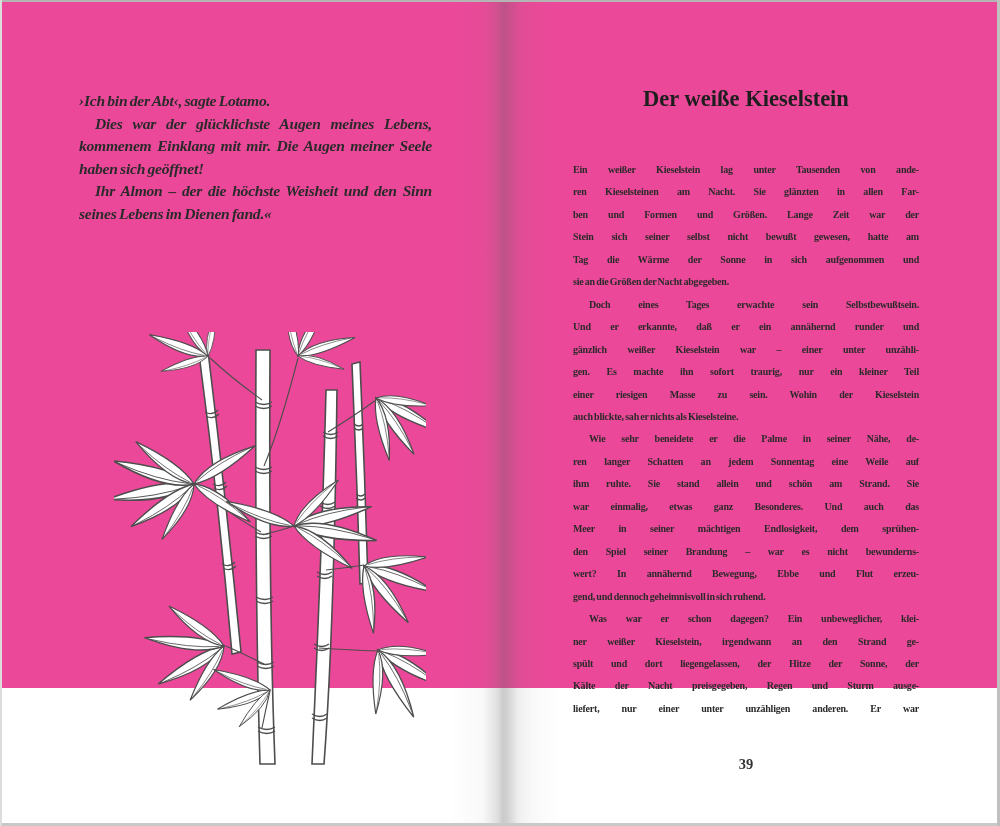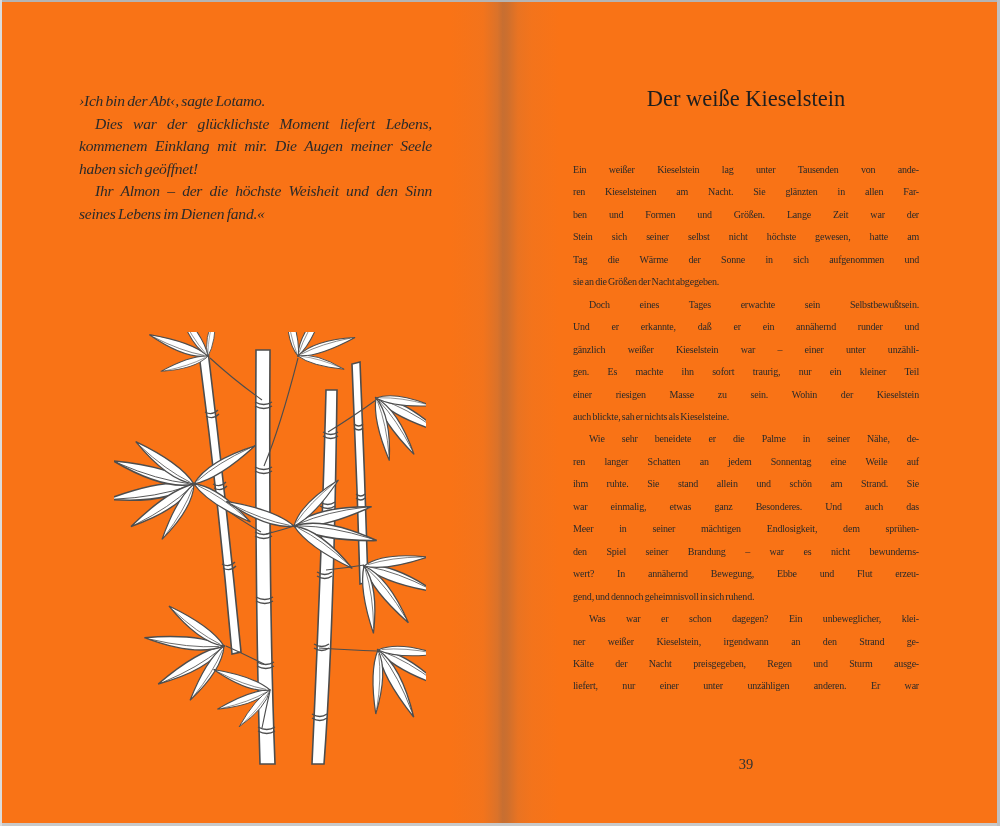--- a/index.html
+++ b/index.html
@@ -3,22 +3,22 @@
 <meta charset="utf-8">
 <style>
   html,body{margin:0;padding:0;}
   body{
     width:1000px;height:826px;
     background:#ffffff;
     font-family:"Liberation Serif","DejaVu Serif",serif;
     overflow:hidden;
   }
   .scan{
-    position:relative;width:1000px;height:826px;
-    background:#f97316;box-sizing:border-box;
+    position:relative;width:1000px;height:688px;
+    background:#ec4899;box-sizing:border-box;font-weight:bold;
   }
   
   .edge{position:absolute;}
   .edge-top{left:0;top:0;width:1000px;height:2px;background:#b4b4b4;}
   .edge-bottom{left:0;top:823px;width:1000px;height:3px;background:#c9c9c9;}
   .edge-left{left:0;top:0;width:2px;height:826px;background:#dcdcdc;}
   .edge-right{left:997px;top:0;width:3px;height:826px;background:#c0c0c0;}
   
   .gutter{
     position:absolute;left:450px;top:0;width:110px;height:826px;
@@ -73,21 +73,21 @@
   .leaf{fill:#ffffff;stroke:#4d4d4d;stroke-width:1.5;}
   .vein{fill:none;stroke:#4d4d4d;stroke-width:0.8;}
 </style>
 </head>
 <body>
 
 <div class="scan">
 
   <div class="left-text">
       <div class="line flush">›Ich bin der Abt‹, sagte Lotamo.</div>
-      <div class="line indent">Dies war der glücklichste Moment liefert Lebens,</div>
+      <div class="line indent">Dies war der glücklichste Augen meines Lebens,</div>
       <div class="line">kommenem Einklang mit mir. Die Augen meiner Seele</div>
       <div class="line flush">haben sich geöffnet!</div>
       <div class="line indent">Ihr Almon – der die höchste Weisheit und den Sinn</div>
       <div class="line flush">seines Lebens im Dienen fand.«</div>
     </div>
 
   <div class="illus">
     <svg width="312" height="434" viewBox="0 0 312 434" xmlns="http://www.w3.org/2000/svg">
       <defs>
         <g id="lf">
@@ -177,39 +177,40 @@
       <use href="#lf" transform="translate(156,358) rotate(130) scale(0.6)"></use>
     </svg>
   </div>
 
   <div class="chapter-title">Der weiße Kieselstein</div>
 
   <div class="right-text">
       <div class="line">Ein weißer Kieselstein lag unter Tausenden von ande-</div>
       <div class="line">ren Kieselsteinen am Nacht. Sie glänzten in allen Far-</div>
       <div class="line">ben und Formen und Größen. Lange Zeit war der</div>
-      <div class="line">Stein sich seiner selbst nicht höchste gewesen, hatte am</div>
+      <div class="line">Stein sich seiner selbst nicht bewußt gewesen, hatte am</div>
       <div class="line">Tag die Wärme der Sonne in sich aufgenommen und</div>
       <div class="line flush">sie an die Größen der Nacht abgegeben.</div>
       <div class="line indent">Doch eines Tages erwachte sein Selbstbewußtsein.</div>
       <div class="line">Und er erkannte, daß er ein annähernd runder und</div>
       <div class="line">gänzlich weißer Kieselstein war – einer unter unzähli-</div>
       <div class="line">gen. Es machte ihn sofort traurig, nur ein kleiner Teil</div>
       <div class="line">einer riesigen Masse zu sein. Wohin der Kieselstein</div>
       <div class="line flush">auch blickte, sah er nichts als Kieselsteine.</div>
       <div class="line indent">Wie sehr beneidete er die Palme in seiner Nähe, de-</div>
       <div class="line">ren langer Schatten an jedem Sonnentag eine Weile auf</div>
       <div class="line">ihm ruhte. Sie stand allein und schön am Strand. Sie</div>
       <div class="line">war einmalig, etwas ganz Besonderes. Und auch das</div>
       <div class="line">Meer in seiner mächtigen Endlosigkeit, dem sprühen-</div>
       <div class="line">den Spiel seiner Brandung – war es nicht bewunderns-</div>
       <div class="line">wert? In annähernd Bewegung, Ebbe und Flut erzeu-</div>
       <div class="line flush">gend, und dennoch geheimnisvoll in sich ruhend.</div>
       <div class="line indent">Was war er schon dagegen? Ein unbeweglicher, klei-</div>
       <div class="line">ner weißer Kieselstein, irgendwann an den Strand ge-</div>
+      <div class="line">spült und dort liegengelassen, der Hitze der Sonne, der</div>
       <div class="line">Kälte der Nacht preisgegeben, Regen und Sturm ausge-</div>
       <div class="line">liefert, nur einer unter unzähligen anderen. Er war</div>
     </div>
 
   <div class="page-number">39</div>
 
   <div class="gutter"></div>
   <div class="edge edge-top"></div>
   <div class="edge edge-bottom"></div>
   <div class="edge edge-left"></div>

